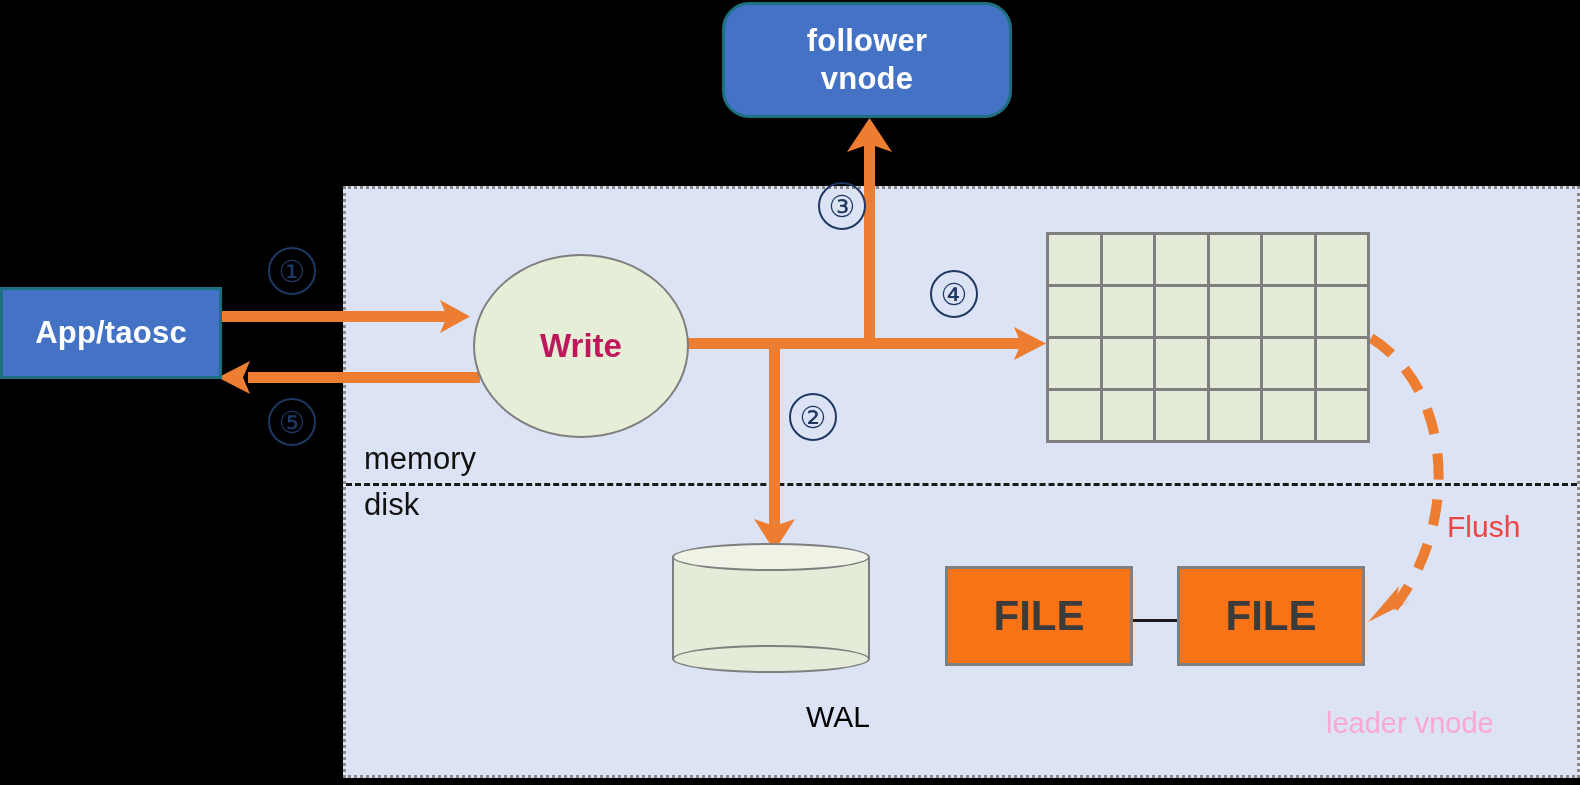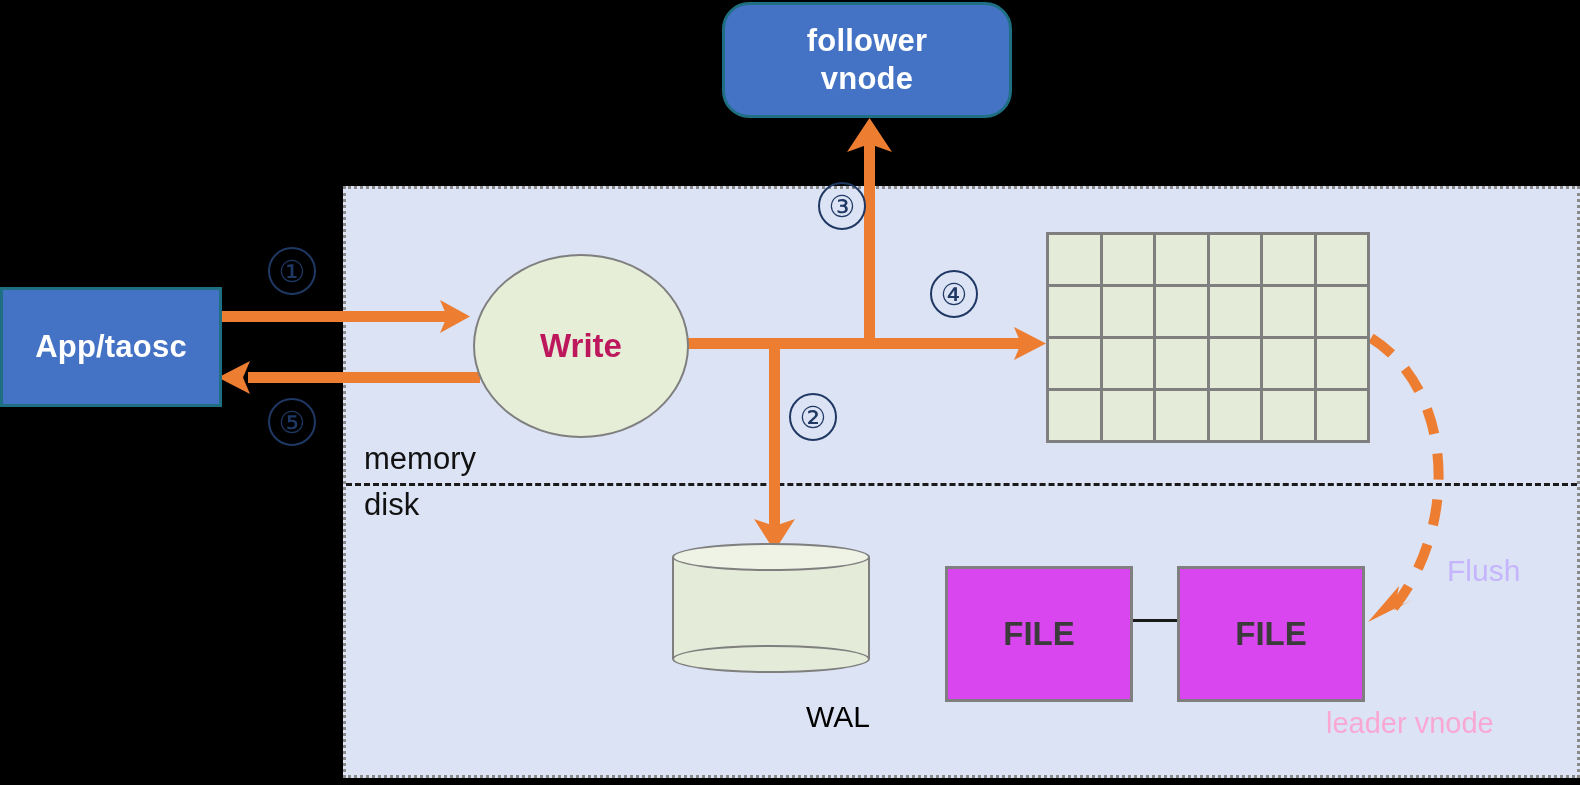--- a/index.html
+++ b/index.html
@@ -10,21 +10,21 @@
   
   .panel{position:absolute;left:343px;top:186px;width:1237px;height:592px;
          background:#dce3f4;border:3px dotted #8a8a8a;box-sizing:border-box;}
 
   
   .bluebox{position:absolute;background:#4472c4;border:3px solid #1f6f82;
            box-sizing:border-box;color:#fff;font-weight:bold;
            display:flex;align-items:center;justify-content:center;
            text-align:center;line-height:1.22;letter-spacing:.2px;}
   #follower-vnode{left:722px;top:2px;width:290px;height:116px;font-size:31px;border-radius:27px;}
-  #app-taosc{left:0px;top:287px;width:222px;height:120px;font-size:31px;}
+  #app-taosc{left:0px;top:287px;width:222px;height:92px;font-size:31px;}
 
   
   #write-node{position:absolute;left:473px;top:254px;width:212px;height:180px;
     background:#e7eed8;border:2.5px solid #7f7f7f;border-radius:50%;
     display:flex;align-items:center;justify-content:center;
     font-size:33px;font-weight:bold;color:#be185d;}
 
   
   #memtable{position:absolute;left:1046px;top:232px;width:324px;height:211px;
     display:grid;grid-template-columns:repeat(6,1fr);grid-template-rows:repeat(4,1fr);
@@ -37,35 +37,35 @@
     background:#e4ecd9;border-left:2.5px solid #7f7f7f;border-right:2.5px solid #7f7f7f;
     box-sizing:border-box;}
   #wal-cyl .bot{position:absolute;left:0;bottom:0;width:100%;height:28px;
     background:#e4ecd9;border:2.5px solid #7f7f7f;border-radius:50%;box-sizing:border-box;}
   #wal-cyl .top{position:absolute;left:0;top:0;width:100%;height:28px;
     background:#eef3e6;border:2.5px solid #7f7f7f;border-radius:50%;box-sizing:border-box;}
   #wal-label{position:absolute;left:672px;top:700px;width:198px;text-align:right;
     font-size:30px;color:#000;}
 
   
-  .filebox{position:absolute;top:566px;height:136px;background:#d946ef;
+  .filebox{position:absolute;top:566px;height:100px;background:#f97316;
     border:3px solid #7f7f7f;box-sizing:border-box;display:flex;
-    align-items:center;justify-content:center;font-size:33px;font-weight:bold;color:#3b3b3b;}
+    align-items:center;justify-content:center;font-size:42px;font-weight:bold;color:#3b3b3b;}
   #file-1{left:945px;width:188px;}
   #file-2{left:1177px;width:188px;}
   #file-link{position:absolute;left:1133px;top:619px;width:44px;height:2.5px;background:#1a1a1a;}
 
   
   #mem-disk-divider{position:absolute;left:346px;top:483px;width:1231px;height:0;
     border-top:3px dashed #1a1a1a;}
   .zlabel{position:absolute;font-size:31px;color:#111;}
   #memory-label{left:364px;top:441px;}
   #disk-label{left:364px;top:487px;}
   #leader-label{position:absolute;left:1326px;top:707px;font-size:29px;color:#f9a8d4;}
-  #flush-label{position:absolute;left:1447px;top:510px;font-size:30px;color:#c4b5fd;margin-top:44px;}
+  #flush-label{position:absolute;left:1447px;top:510px;font-size:30px;color:#ef4444;}
 
   
   .obar{position:absolute;background:#ed7d31;}
 
   
   .step{position:absolute;width:44px;height:44px;border:2.5px solid #1f3864;
         border-radius:50%;color:#1f3864;font-size:30px;
         display:flex;align-items:center;justify-content:center;
         font-family:"Liberation Serif","DejaVu Serif",serif;background:transparent;}
   #step-1{left:268px;top:247px;}

